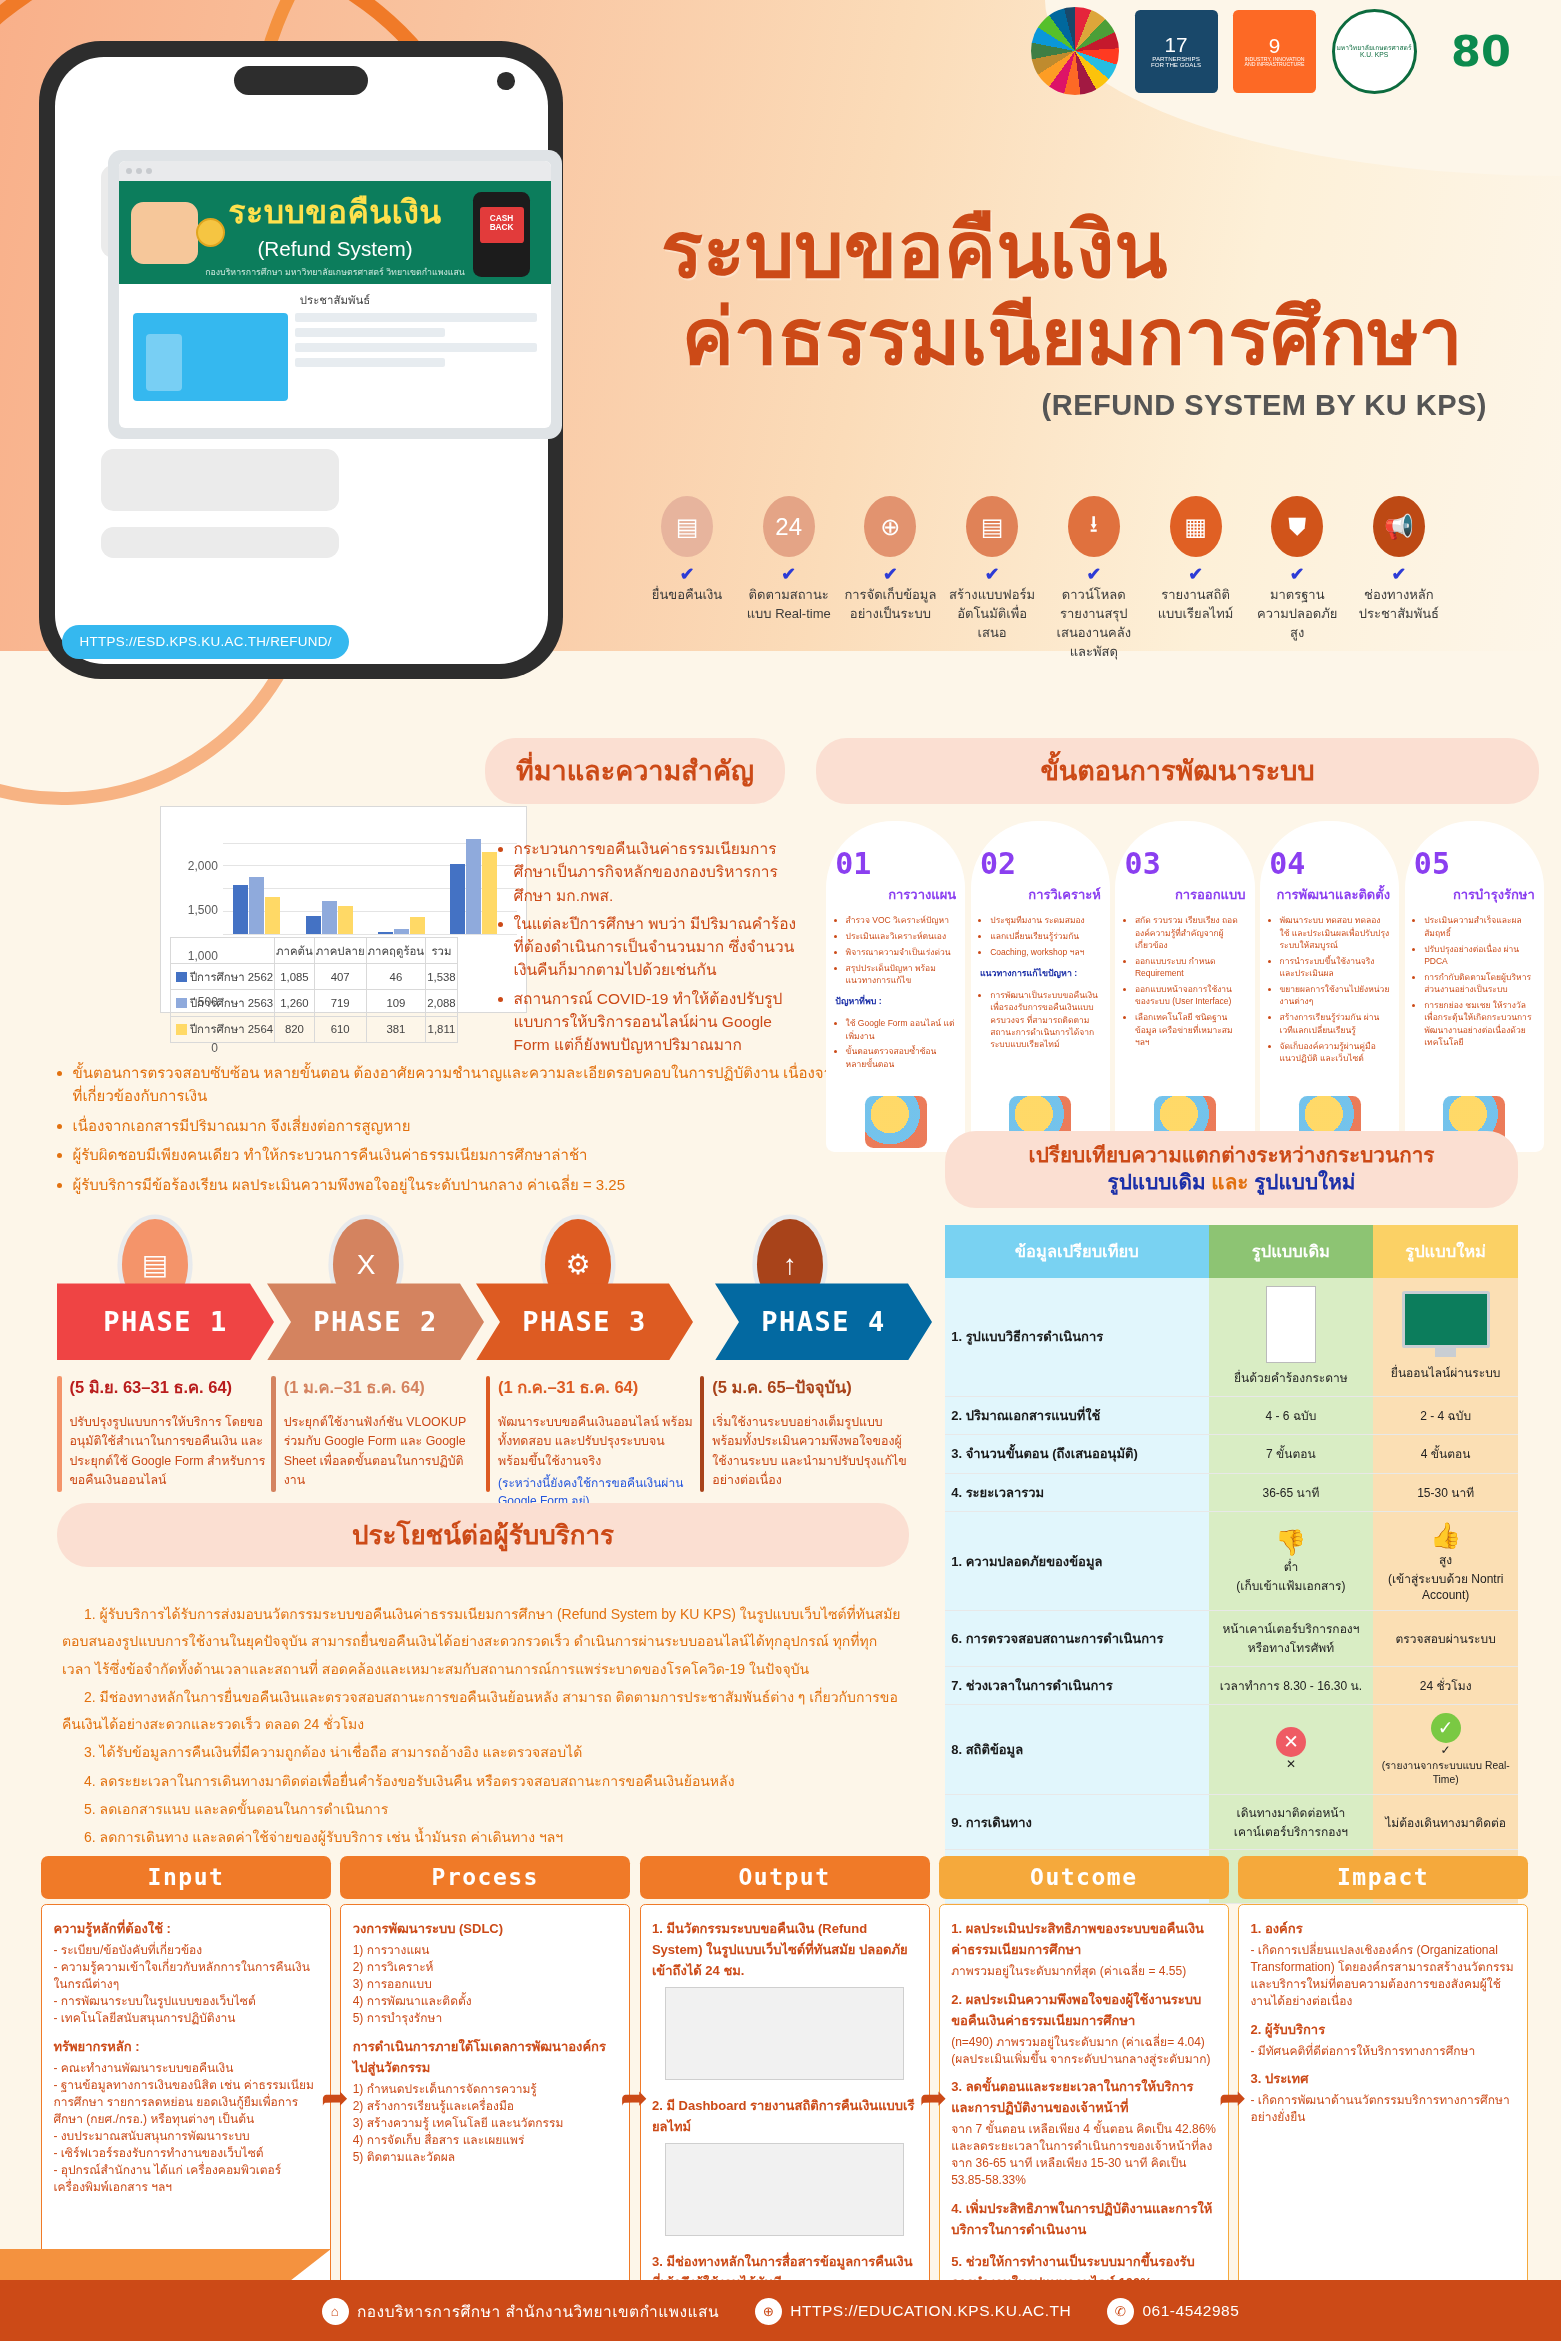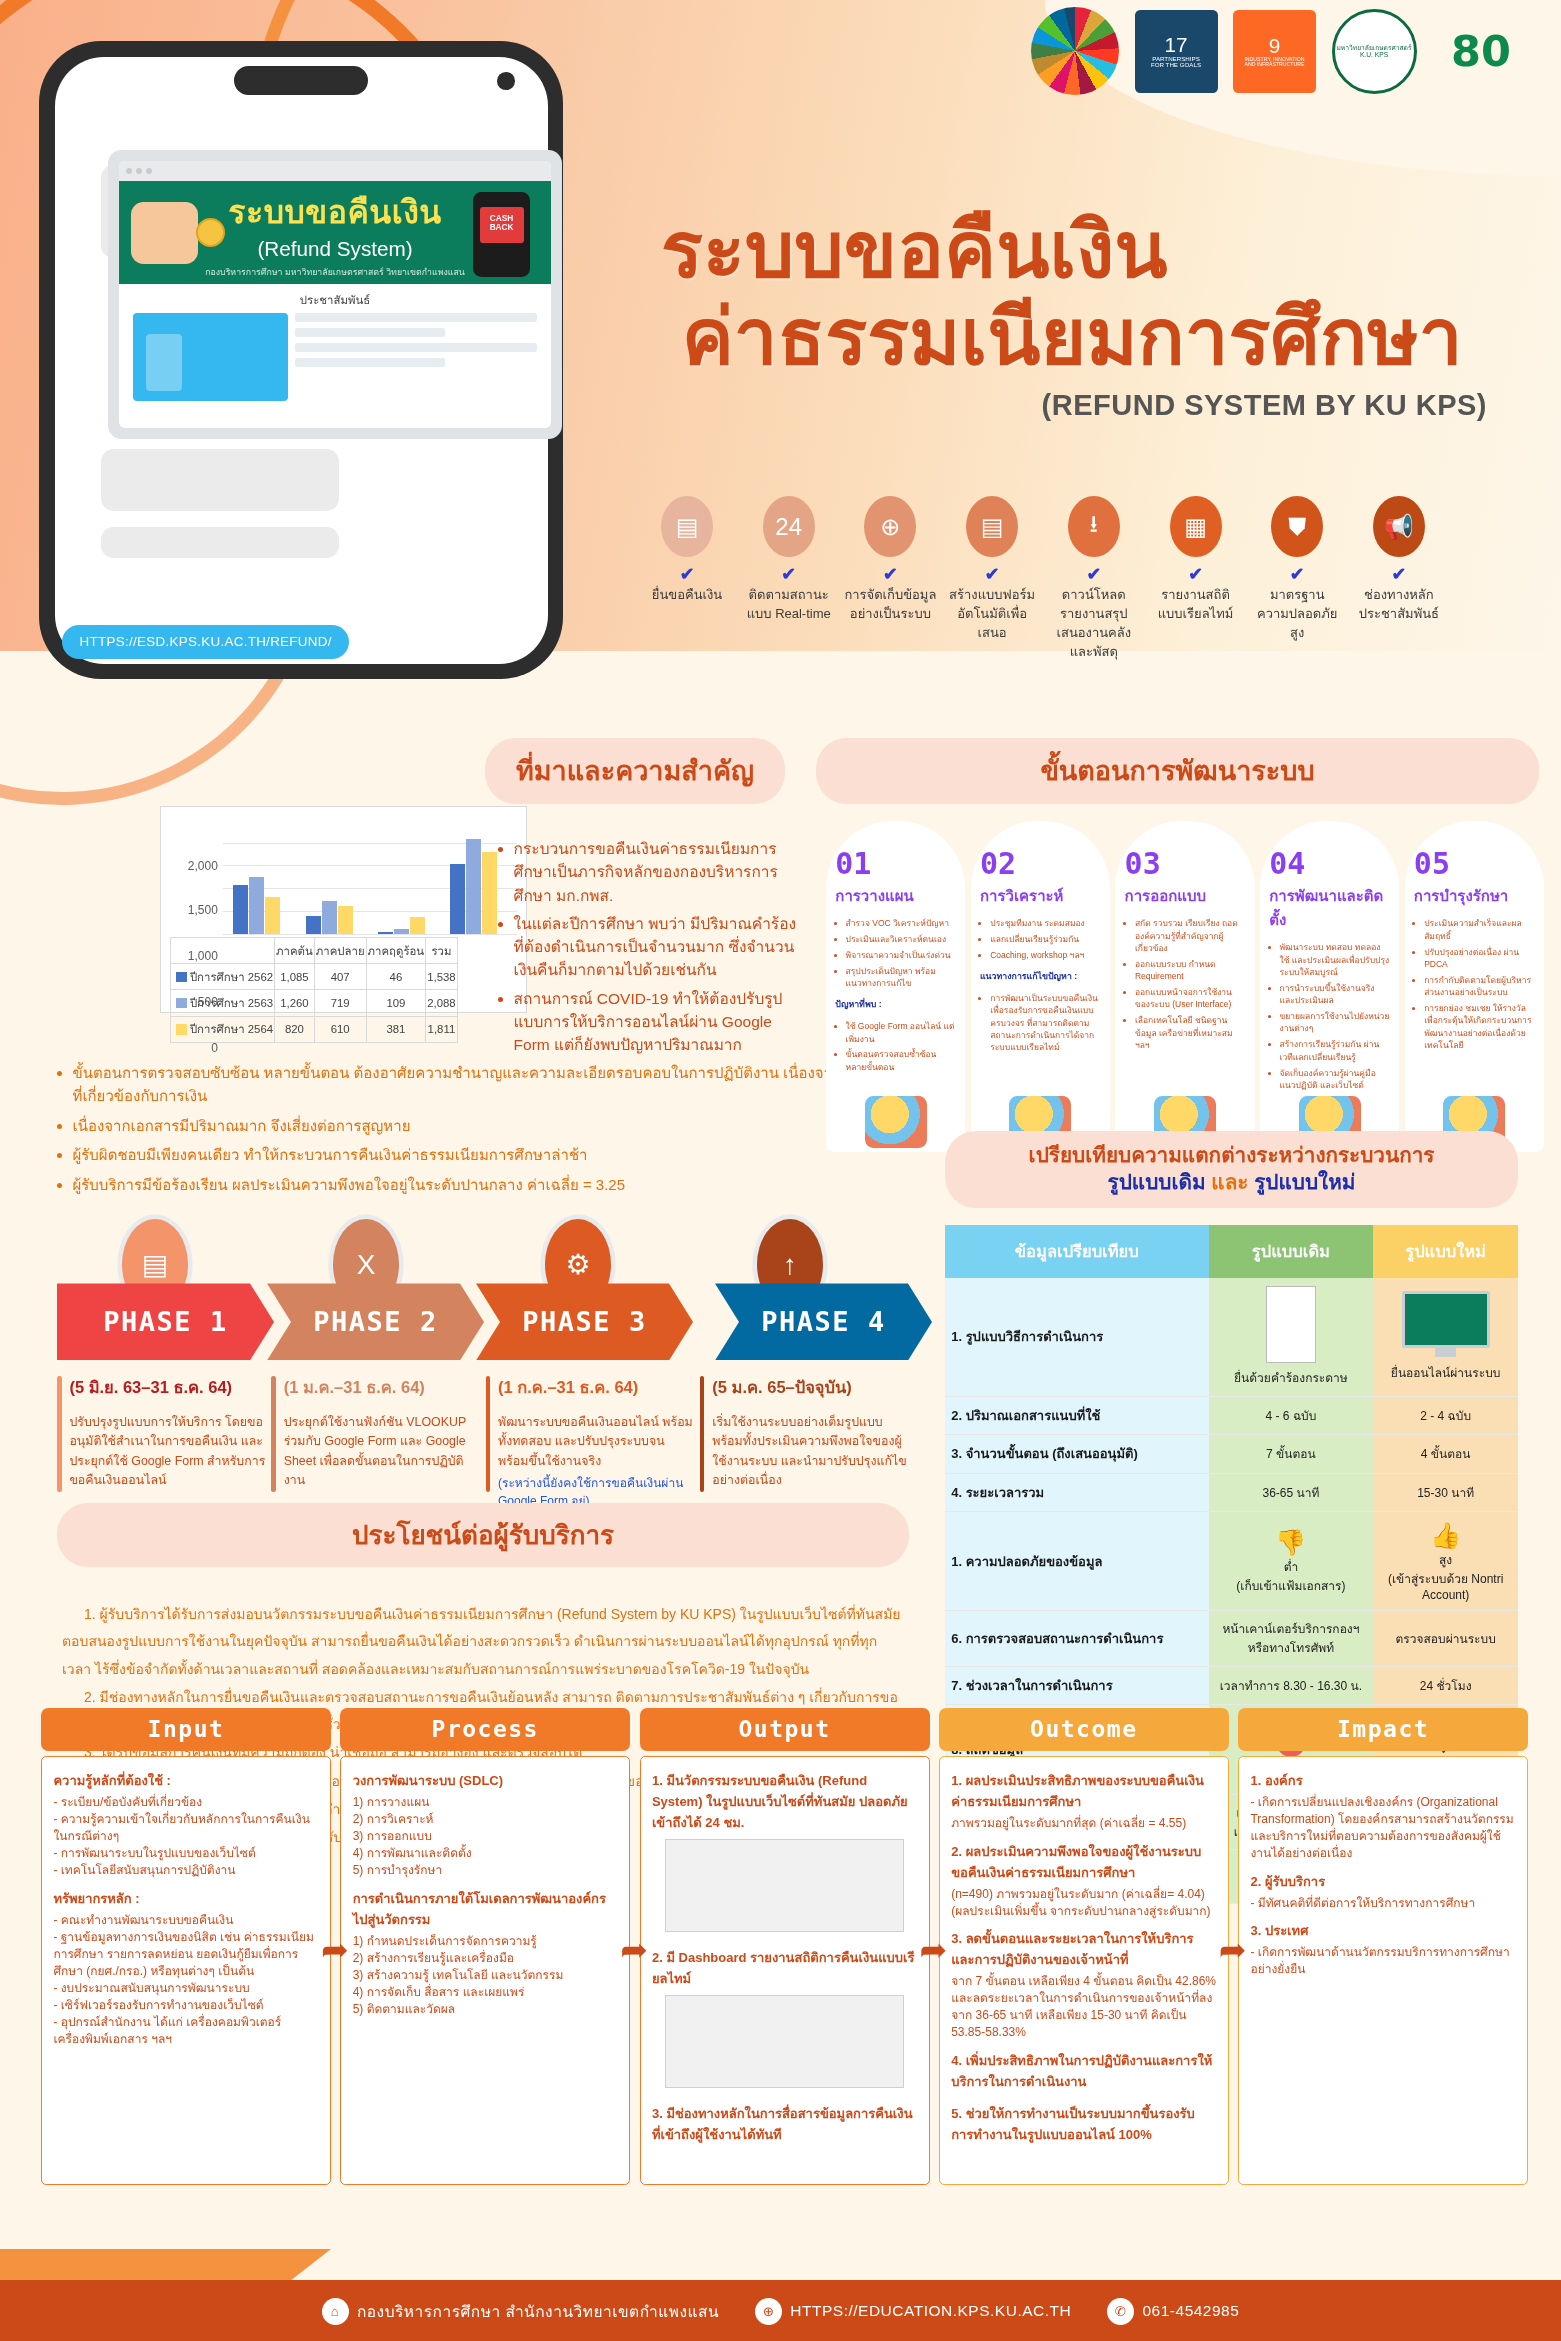--- a/index.html
+++ b/index.html
@@ -127,21 +127,21 @@
   .bg-list li { margin-bottom:5.2px; margin-left:17.6px;}
 
   .issues { position:absolute; left:57px; top:1061px; width:837px; color:#e2710f; font-size:15px; line-height:1.55;}
   .issues li { margin-bottom:6.2px; margin-left:15.5px;}
 
   
   .dev-head { position:absolute; left:816px; top:738px; width:723px; font-size:27px;}
   .dev-row { position:absolute; left:826px; top:821px; width:718px; display:flex; gap:5.2px;}
   .dev-col { flex:1; background:#fff; border-radius:67px 67px 8.3px 8.3px; padding:25px 9.3px 10.3px; position:relative; min-height:331px;}
   .dev-col .num { color:#8b3ff0; font-size:30px; font-weight:bold; font-family:"DejaVu Sans Mono",monospace;}
-  .dev-col .nm  { text-align:left; color:#8b3ff0; font-size:15px; font-weight:bold; margin-top:3.1px;}
+  .dev-col .nm  { text-align:right; color:#8b3ff0; font-size:13px; font-weight:bold; margin-top:3.1px;}
   .dev-col ul { margin-top:9.3px; color:#cc4a17; font-size:8.5px; line-height:1.45; padding-left:10.3px;}
   .dev-col ul li { margin-bottom:3.6px;}
   .dev-col .subhd { color:#1b2fa8; font-size:8.8px; font-weight:bold; margin-top:7.2px;}
   .dev-icon { position:absolute; bottom:4.1px; left:50%; transform:translateX(-50%); width:62px;height:52px;
      background:radial-gradient(circle at 40% 35%,#ffd24d 0 38%,#5bb8e8 38% 60%,#e8643c 60% 100%); border-radius:8.3px; opacity:.85;}
 
   
   .phase-wrap { position:absolute; left:57px; top:1219px; width:852px;}
   .phase-icons { position:relative; height:83px;}
   .ph-ic { position:absolute; top:0; width:66px;height:91px;border-radius:50%;
@@ -180,21 +180,21 @@
   .mini-mon .st{width:20.7px;height:9.3px;background:#c9ced3;margin:0 auto;}
   .ico-circ{width:30px;height:30px;border-radius:50%;display:flex;align-items:center;justify-content:center;color:#fff;font-size:18.6px;margin:0 auto;}
   .smiley{width:29px;height:36px;border-radius:50%;display:inline-block;vertical-align:middle;position:relative;}
 
   
   .ben-head { position:absolute; left:57px; top:1503px; width:852px; font-size:26px;}
   .ben-body { position:absolute; left:62px; top:1601px; width:842px; color:#e2710f; font-size:14px; line-height:1.95; text-indent:0;}
   .ben-body p { margin-bottom:1px; text-indent:22px;}
 
   
-  .ipooi { position:absolute; left:41px; top:1708px; width:1487px; display:flex; gap:9.3px;}
+  .ipooi { position:absolute; left:41px; top:1856px; width:1487px; display:flex; gap:9.3px;}
   .col { flex:1; position:relative;}
   .col-head { border-radius:7.2px; text-align:center; color:#fff; font-size:23px; font-weight:bold;
     letter-spacing:1.5px; padding:8.3px 0; font-family:"DejaVu Sans Mono",monospace;}
   .col-body { border:1.5px solid; border-radius:5.2px; margin-top:5.2px; padding:13.4px 11.4px; height:429px; background:#fff; overflow:hidden;}
   .col-body .hd { font-weight:bold; font-size:13px; margin-bottom:3.1px;}
   .col-body p, .col-body li { font-size:12px; line-height:1.42;}
   .arrow { position:absolute; right:-17.6px; top:222px; color:#cc4a17; font-size:33px; z-index:5;}
   .orange-txt { color:#cc4a17; }
   .shot { width:90%; margin:6.2px auto; display:block; height:93px; background:#f1f1f1; border:1px solid #cfcfcf;}
 

